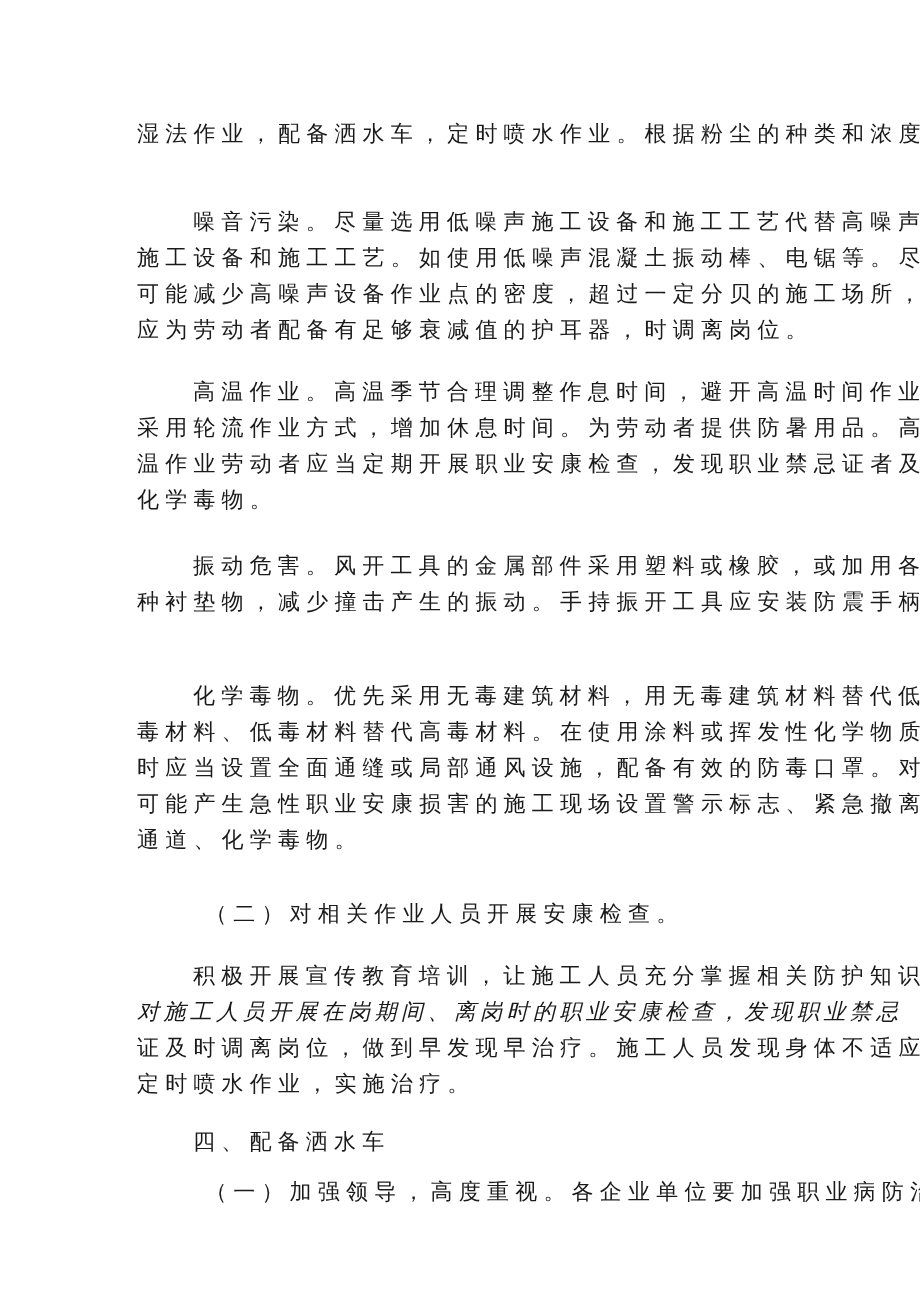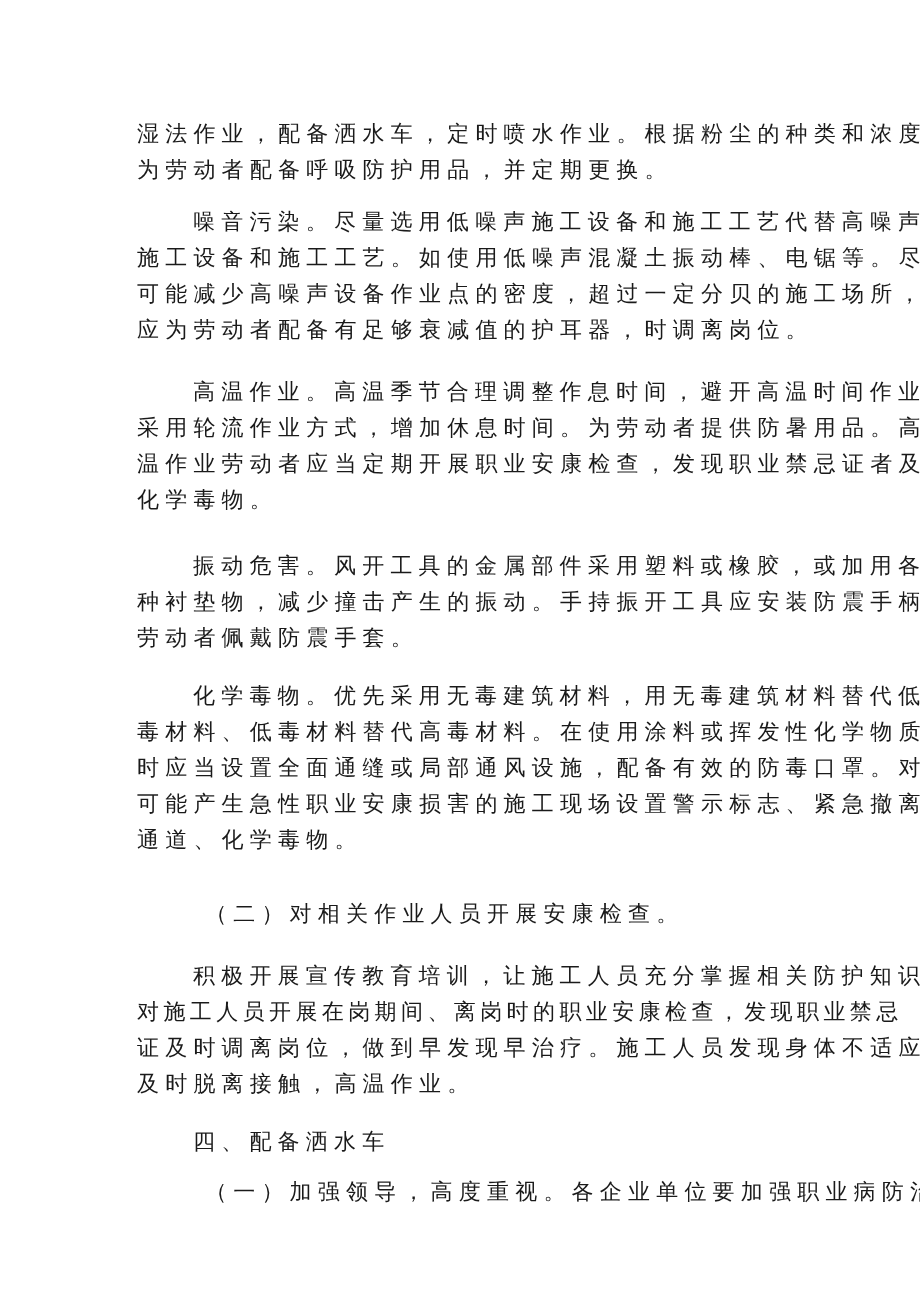--- a/index.html
+++ b/index.html
@@ -25,56 +25,54 @@
   }
   .line {
     position: absolute;
     left: 137px;
     height: 28px;
     line-height: 28px;
     font-size: 22px;
     white-space: nowrap;
     letter-spacing: 6.2px;
   }
-  .line.dense { letter-spacing: 4.4px; }
+  .line.dense { letter-spacing: 4.4px; font-style: italic; }
   .indent2 { left: 193px; }
   .indent-h { left: 205px; text-align: right; }
 </style>
 </head>
 <body>
 
 <div class="page">
 
   <div class="line" style="top:120px">湿法作业，配备洒水车，定时喷水作业。根据粉尘的种类和浓度</div>
-  <div class="line" style="top:156px">为劳动者配备呼吸防护用品，并定期更换。</div>
 
   <div class="line indent2" style="top:208px">噪音污染。尽量选用低噪声施工设备和施工工艺代替高噪声</div>
   <div class="line" style="top:244px">施工设备和施工工艺。如使用低噪声混凝土振动棒、电锯等。尽</div>
   <div class="line" style="top:280px">可能减少高噪声设备作业点的密度，超过一定分贝的施工场所，</div>
   <div class="line" style="top:316px">应为劳动者配备有足够衰减值的护耳器，时调离岗位。</div>
 
   <div class="line indent2" style="top:378px">高温作业。高温季节合理调整作息时间，避开高温时间作业。</div>
   <div class="line" style="top:414px">采用轮流作业方式，增加休息时间。为劳动者提供防暑用品。高</div>
   <div class="line" style="top:450px">温作业劳动者应当定期开展职业安康检查，发现职业禁忌证者及</div>
   <div class="line" style="top:486px">化学毒物。</div>
 
   <div class="line indent2" style="top:552px">振动危害。风开工具的金属部件采用塑料或橡胶，或加用各</div>
   <div class="line" style="top:588px">种衬垫物，减少撞击产生的振动。手持振开工具应安装防震手柄，</div>
-  <div class="line" style="top:624px">劳动者佩戴防震手套。</div>
 
   <div class="line indent2" style="top:682px">化学毒物。优先采用无毒建筑材料，用无毒建筑材料替代低</div>
   <div class="line" style="top:718px">毒材料、低毒材料替代高毒材料。在使用涂料或挥发性化学物质</div>
   <div class="line" style="top:754px">时应当设置全面通缝或局部通风设施，配备有效的防毒口罩。对</div>
   <div class="line" style="top:790px">可能产生急性职业安康损害的施工现场设置警示标志、紧急撤离</div>
   <div class="line" style="top:826px">通道、化学毒物。</div>
 
   <div class="line indent-h" style="top:900px">（二）对相关作业人员开展安康检查。</div>
 
   <div class="line indent2" style="top:962px">积极开展宣传教育培训，让施工人员充分掌握相关防护知识。</div>
   <div class="line dense" style="top:998px">对施工人员开展在岗期间、离岗时的职业安康检查，发现职业禁忌</div>
   <div class="line" style="top:1034px">证及时调离岗位，做到早发现早治疗。施工人员发现身体不适应</div>
-  <div class="line" style="top:1070px">及时脱离接触，高温作业。</div>
+  <div class="line" style="top:1070px">定时喷水作业，实施治疗。</div>
 
   <div class="line indent2" style="top:1128px">四、配备洒水车</div>
 
   <div class="line indent-h" style="top:1178px">（一）加强领导，高度重视。各企业单位要加强职业病防治</div>
 
 </div>
 
 </body></html>

